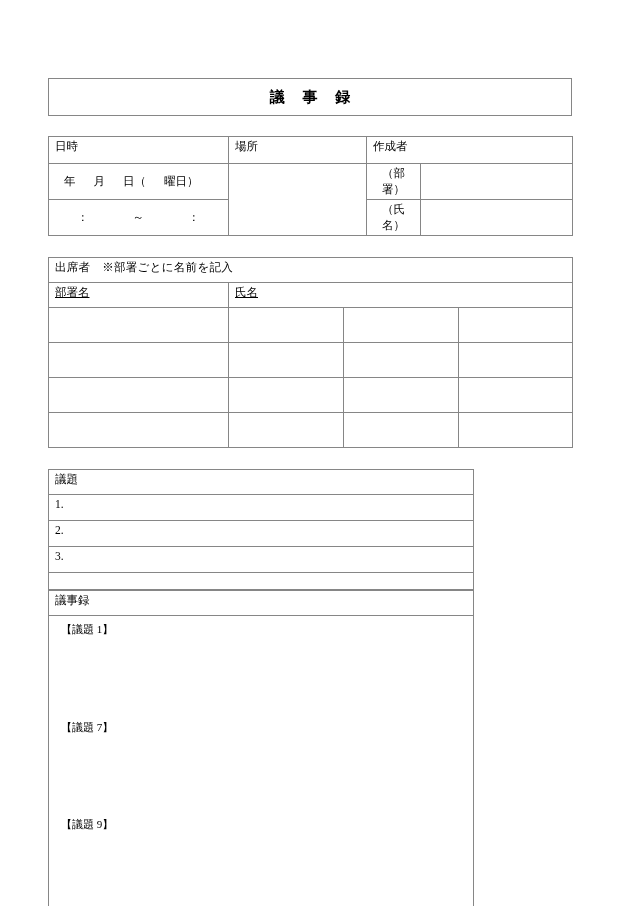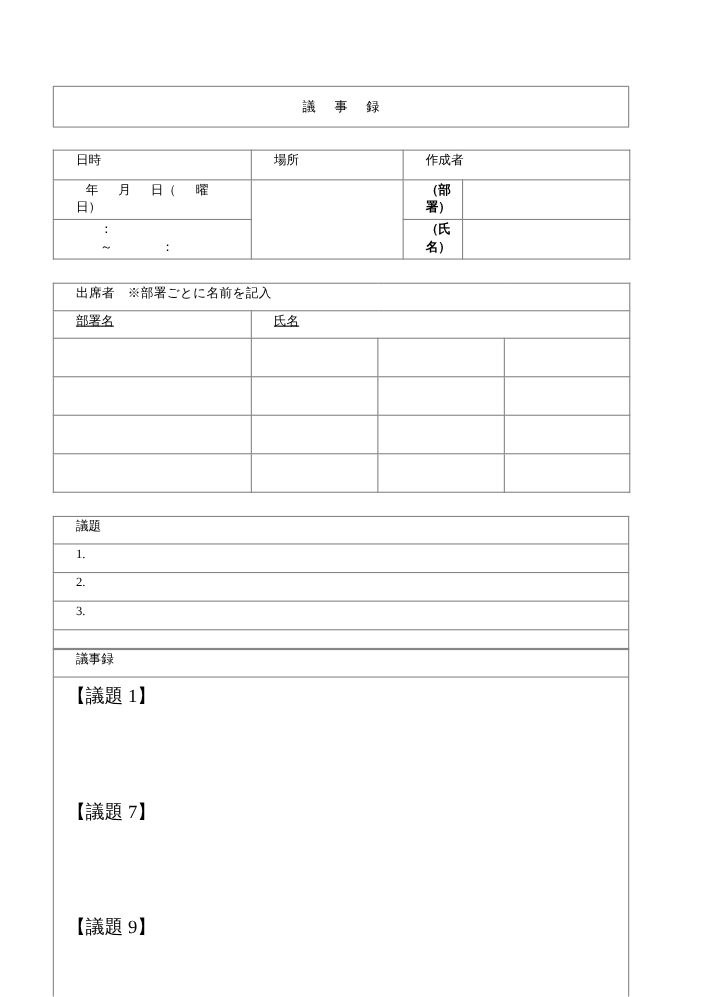--- a/index.html
+++ b/index.html
@@ -26,63 +26,62 @@
   .sheet {
     position: absolute;
     left: 48px;
     top: 78px;
     width: 524px;
   }
 
   
   table.doc {
     border-collapse: collapse;
-    width: 524px;
+    width: 426px;
     table-layout: fixed;
   }
   table.doc td {
     border: 1px solid #868686;
-    padding: 2px 20px;
+    padding: 2px 6px;
     font-size: 11.5px;
     line-height: 1.35;
     vertical-align: top;
     background: #ffffff;
   }
 
   
   .title-box {
     height: 38px;
     box-sizing: border-box;
     border: 1px solid #868686;
     display: flex;
     align-items: center;
     justify-content: center;
     background: #ffffff;
   }
   .title-text {
-    font-size: 12px;
-    font-weight: normal;
+    font-size: 15px;
+    font-weight: bold;
     letter-spacing: 7px;
     text-indent: 7px;
   }
 
   .gap-lg { height: 20px; }
   .gap-md { height: 21px; }
 
   
   .info td { height: 22px; }
   .info .center {
     text-align: left;
     vertical-align: middle;
     letter-spacing: 0.5px;
   }
   .info .sub {
-    text-align: right;
+    text-align: center;
     vertical-align: middle;
-    font-weight: bold;
   }
   .date-line {
     display: inline-block;
     letter-spacing: 0px;
   }
   .date-line span { margin: 0 9px; }
   .time-line span { margin: 0 22px; }
 
   
   .attend .note-row td { height: 20px; }
@@ -95,21 +94,21 @@
   .agenda .item td { height: 21px; }
   .agenda .pad td { height: 12px; }
 
   
   .minutes .hdr td { height: 20px; margin-top: 44px; }
   .minutes .body td {
     height: 290px;
     padding: 6px 6px 6px 12px;
   }
   .topic {
-    font-size: 17px;
+    font-size: 11px;
     line-height: 1.3;
   }
   .topic-gap-1 { height: 84px; }
   .topic-gap-2 { height: 82px; }
 </style>
 </head>
 <body>
 
 <div class="page">
   <div class="sheet">

